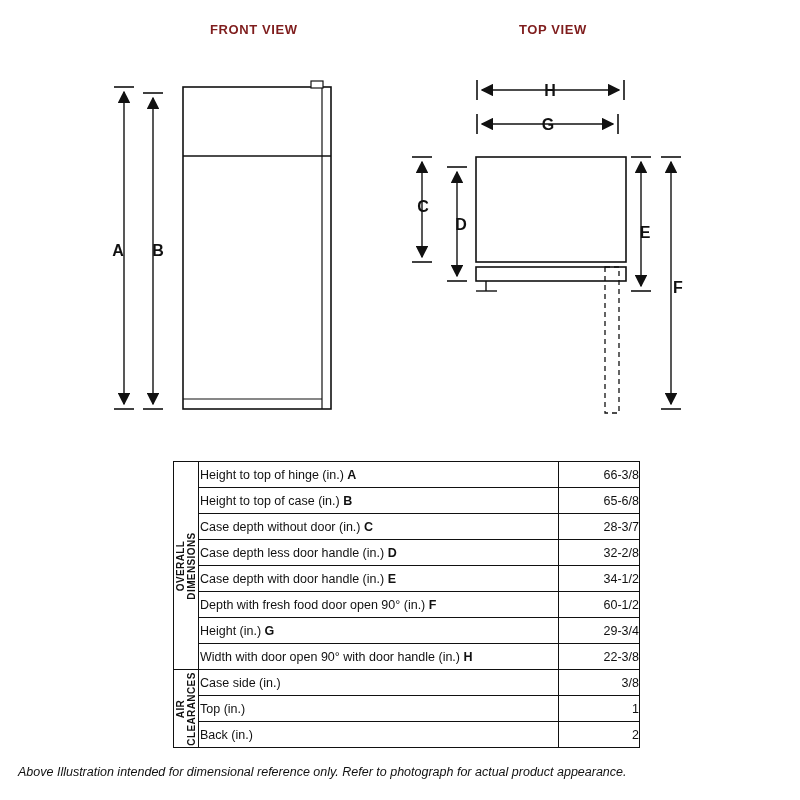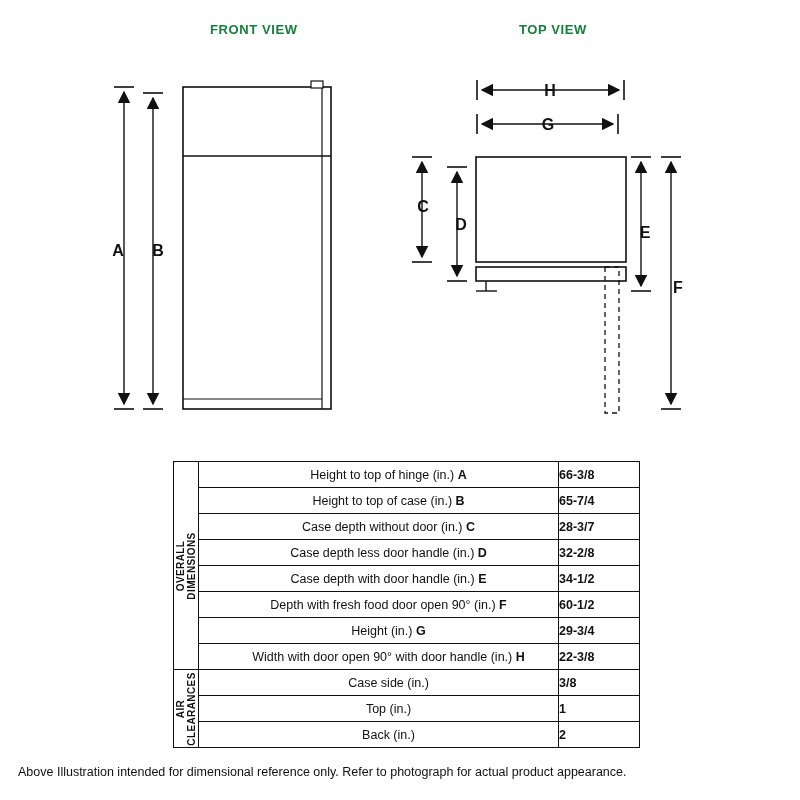--- a/index.html
+++ b/index.html
@@ -18,21 +18,21 @@
   .stage {
     position: absolute;
     left: 0; top: 0;
     width: 800px; height: 800px;
   }
   .view-title {
     position: absolute;
     font-size: 13px;
     font-weight: bold;
     letter-spacing: 0.6px;
-    color: #15803d;
+    color: #7f1d1d;
     white-space: nowrap;
   }
   #front-view-title { left: 210px; top: 22px; }
   #top-view-title   { left: 519px; top: 22px; }
 
   svg.draw {
     position: absolute;
     left: 0; top: 0;
     width: 800px; height: 800px;
     overflow: visible;
@@ -76,36 +76,37 @@
   }
   .vert-wrap {
     position: absolute;
     left: 0; top: 0;
     width: 100%; height: 100%;
     display: flex;
     align-items: center;
     justify-content: center;
   }
   td.label-cell {
-    padding-left: 20px;
-    text-align: center;
+    padding-left: 1px;
+    text-align: left;
   }
   td.value-cell {
     width: 80px;
-    text-align: left;
-    font-weight: bold;
+    text-align: right;
+    font-weight: normal;
     font-size: 12.5px;
   }
   .lbl-letter { font-weight: bold; }
 
   .footnote {
     position: absolute;
     left: 18px;
     top: 765px;
     font-size: 12.5px;
+    font-style: italic;
     color: #111;
   }
 </style>
 </head>
 <body>
 
 <div class="stage">
 
   <div class="view-title" id="front-view-title">FRONT VIEW</div>
   <div class="view-title" id="top-view-title">TOP VIEW</div>
@@ -215,21 +216,21 @@
               <span>OVERALL</span><br>
               <span>DIMENSIONS</span>
             </span>
           </div>
         </td>
         <td class="label-cell"><span>Height to top of hinge (in.) </span><span class="lbl-letter">A</span></td>
         <td class="value-cell">66-3/8</td>
       </tr>
       <tr>
         <td class="label-cell"><span>Height to top of case (in.) </span><span class="lbl-letter">B</span></td>
-        <td class="value-cell">65-7/4</td>
+        <td class="value-cell">65-6/8</td>
       </tr>
       <tr>
         <td class="label-cell"><span>Case depth without door (in.) </span><span class="lbl-letter">C</span></td>
         <td class="value-cell">28-3/7</td>
       </tr>
       <tr>
         <td class="label-cell"><span>Case depth less door handle (in.) </span><span class="lbl-letter">D</span></td>
         <td class="value-cell">32-2/8</td>
       </tr>
       <tr>

